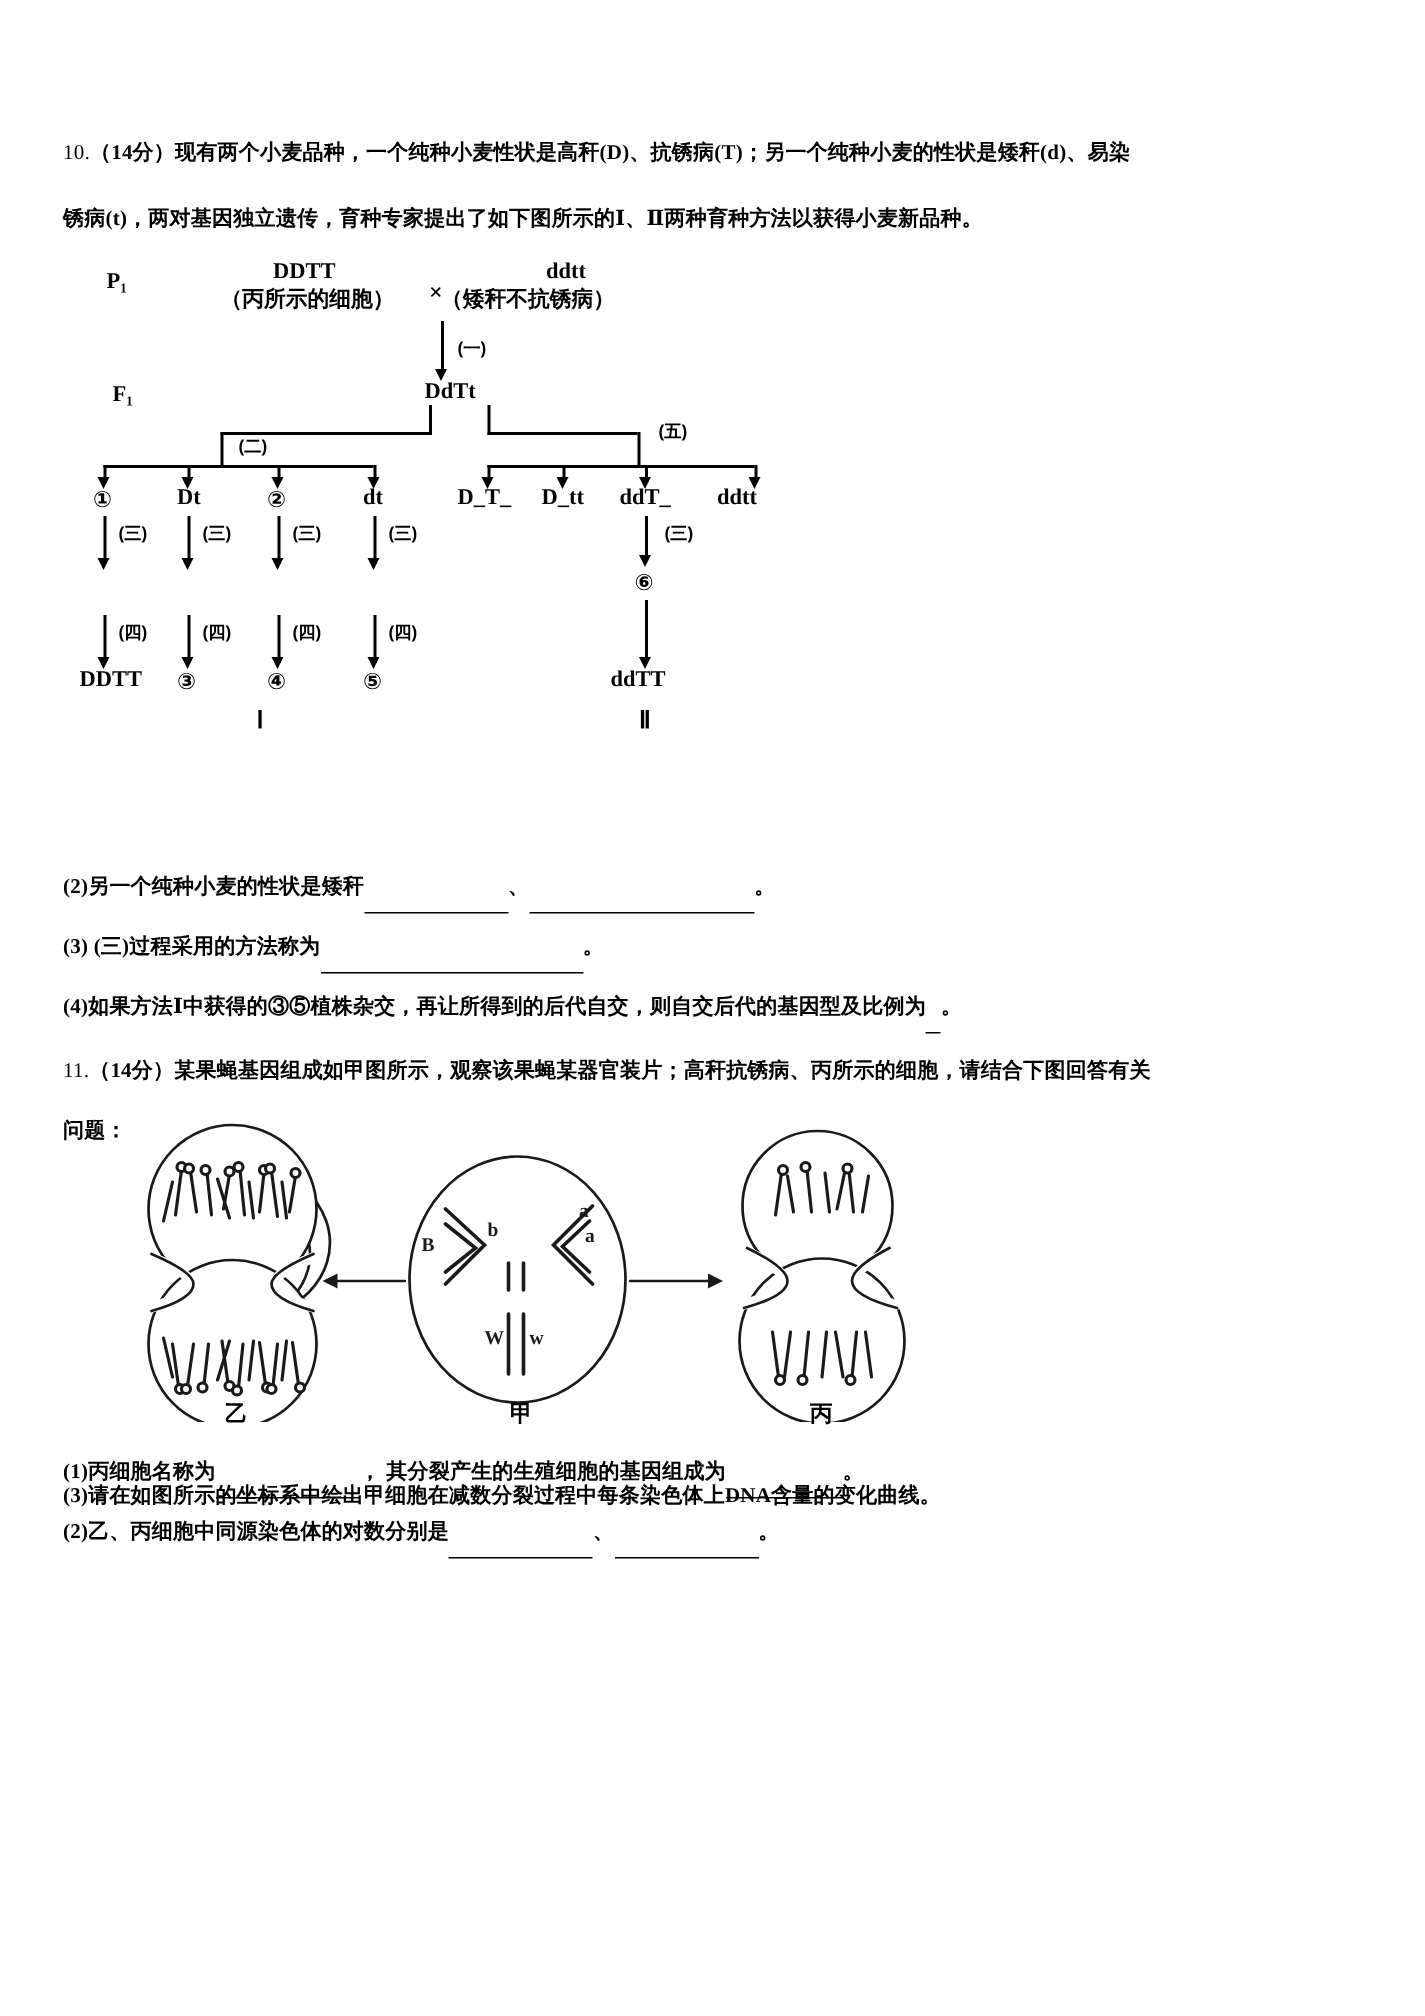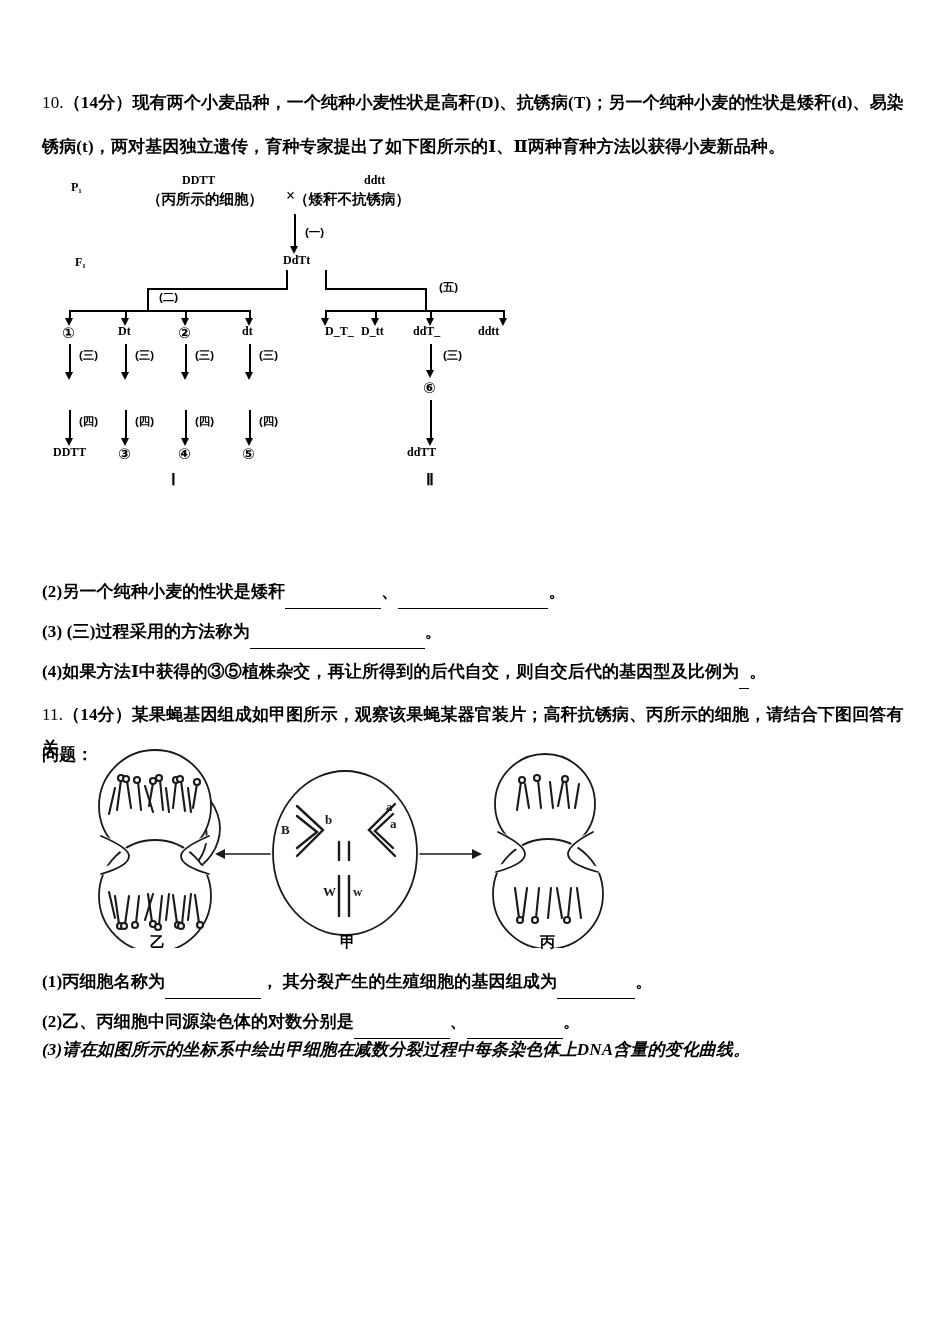--- a/index.html
+++ b/index.html
@@ -18,21 +18,21 @@
   .page {
     position: absolute;
     left: 0; top: 0;
     width: 950px;
     height: 1344px;
   }
   .qbody {
     position: absolute;
     left: 42px;
     width: 875px;
-    font-size: 17px;
+    font-size: 14px;
     line-height: 34px;
     font-weight: 600;
     letter-spacing: 0.15px;
   }
   .qbody .num {
     font-family: "Liberation Serif", serif;
     font-weight: 400;
   }
   .blank {
     display: inline-block;
@@ -51,21 +51,21 @@
     position: absolute;
     left: 55px;
     top: 172px;
     width: 500px;
     height: 330px;
     font-family: "Liberation Serif", serif;
   }
   .d1 { position: absolute; }
   .lbl-bold {
     font-weight: 700;
-    font-size: 12px;
+    font-size: 15px;
     white-space: nowrap;
   }
   .lbl-cn {
     font-weight: 700;
     font-size: 14.5px;
     white-space: nowrap;
     font-family: "Liberation Sans", sans-serif;
   }
   .lbl-small {
     font-weight: 700;
@@ -229,21 +229,21 @@
     <div class="hline" style="left:270px; top:138px; width:178px;"></div>
     <div class="vline" style="left:270px; top:138px; height:12px;"></div>
     <div class="arrowhead" style="left:265.5px;top:146px;"></div>
     <div class="vline" style="left:320px; top:138px; height:12px;"></div>
     <div class="arrowhead" style="left:315.5px;top:146px;"></div>
     <div class="vline" style="left:375px; top:138px; height:12px;"></div>
     <div class="arrowhead" style="left:370.5px;top:146px;"></div>
     <div class="vline" style="left:448px; top:138px; height:12px;"></div>
     <div class="arrowhead" style="left:443.5px;top:146px;"></div>
 
-    <div class="d1 lbl-bold" style="left:250px; top:152px;margin-left:20px;">D_T_</div>
+    <div class="d1 lbl-bold" style="left:250px; top:152px;">D_T_</div>
     <div class="d1 lbl-bold" style="left:306px; top:152px;">D_tt</div>
     <div class="d1 lbl-bold" style="left:358px; top:152px;">ddT_</div>
     <div class="d1 lbl-bold" style="left:423px; top:152px;">ddtt</div>
 
     <div class="vline" style="left:375px; top:172px; height:30px;"></div>
     <div class="arrowhead" style="left:370.5px;top:198px;"></div>
     <div class="d1 lbl-small" style="left:388px; top:176px;">(三)</div>
     <div class="d1 circ" style="left:368px; top:207px;">⑥</div>
     <div class="vline" style="left:375px; top:228px; height:42px;"></div>
     <div class="arrowhead" style="left:370.5px;top:266px;"></div>
@@ -415,17 +415,17 @@
   </div>
 
   <div class="qbody" style="top:965px;">
     <span>(1)</span><span>丙细胞名称为</span><span class="blank b-md"></span><span>，  其分裂产生的生殖细胞的基因组成为</span><span class="blank b-sm"></span><span>。</span>
   </div>
 
   <div class="qbody" style="top:1005px;">
     <span>(2)</span><span>乙、丙细胞中同源染色体的对数分别是</span><span class="blank b-md"></span><span>、</span><span class="blank b-md"></span><span>。</span>
   </div>
 
-  <div class="qbody" style="top:1033px;font-style:italic;">
+  <div class="qbody" style="top:981px;">
     <span>(3)</span><span>请在如图所示的坐标系中绘出甲细胞在减数分裂过程中每条染色体上DNA含量的变化曲线。</span>
   </div>
 
 </div>
 
 </body></html>

